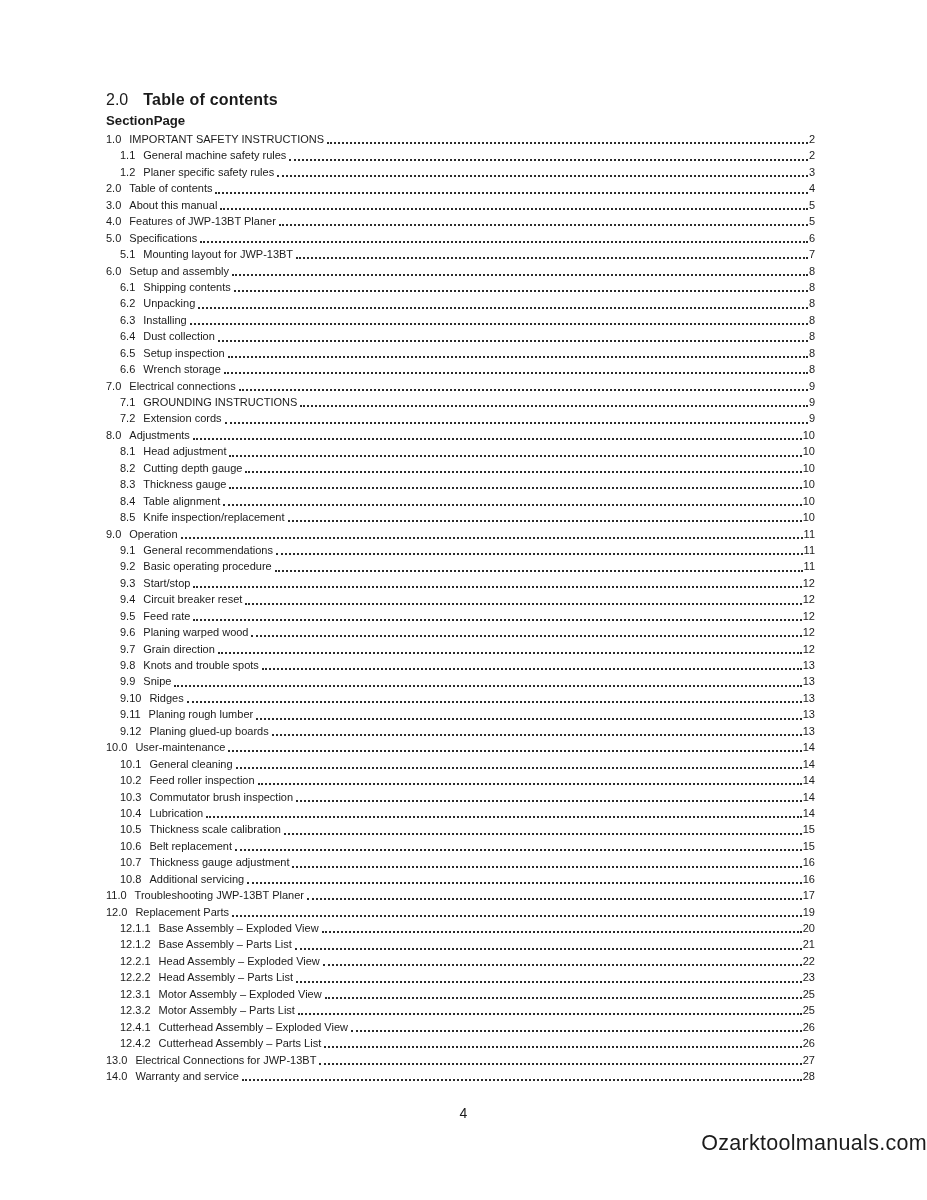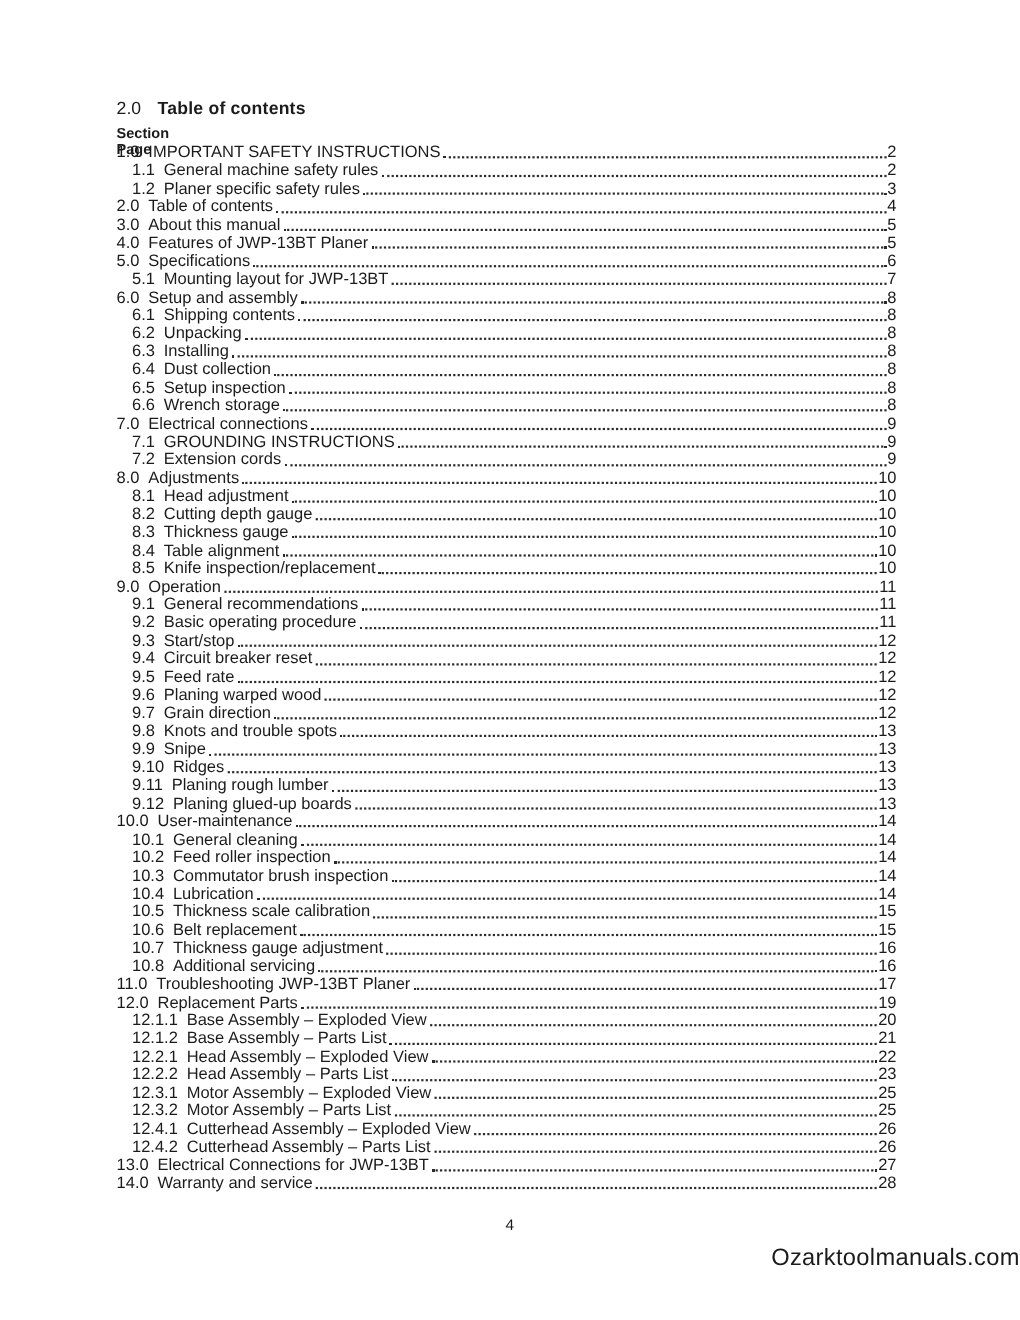--- a/index.html
+++ b/index.html
@@ -34,33 +34,32 @@
     letter-spacing: 0.2px;
   }
   .toc-header {
     position: absolute;
     top: 113px;
     left: 106px;
     right: 112px;
     display: flex;
     font-size: 13.2px;
     font-weight: 700;
-    flex-direction: column;
   }
   .toc-list {
     position: absolute;
     top: 131px;
     left: 106px;
     right: 112px;
   }
   .toc-row {
     display: flex;
     align-items: flex-start;
     height: 16.45px;
-    font-size: 15px;
+    font-size: 11px;
     line-height: 16.45px;
     white-space: nowrap;
   }
   .toc-row.level-1 {
     padding-left: 14px;
   }
   .toc-entry-number {
     margin-right: 8px;
   }
   .toc-leader {

